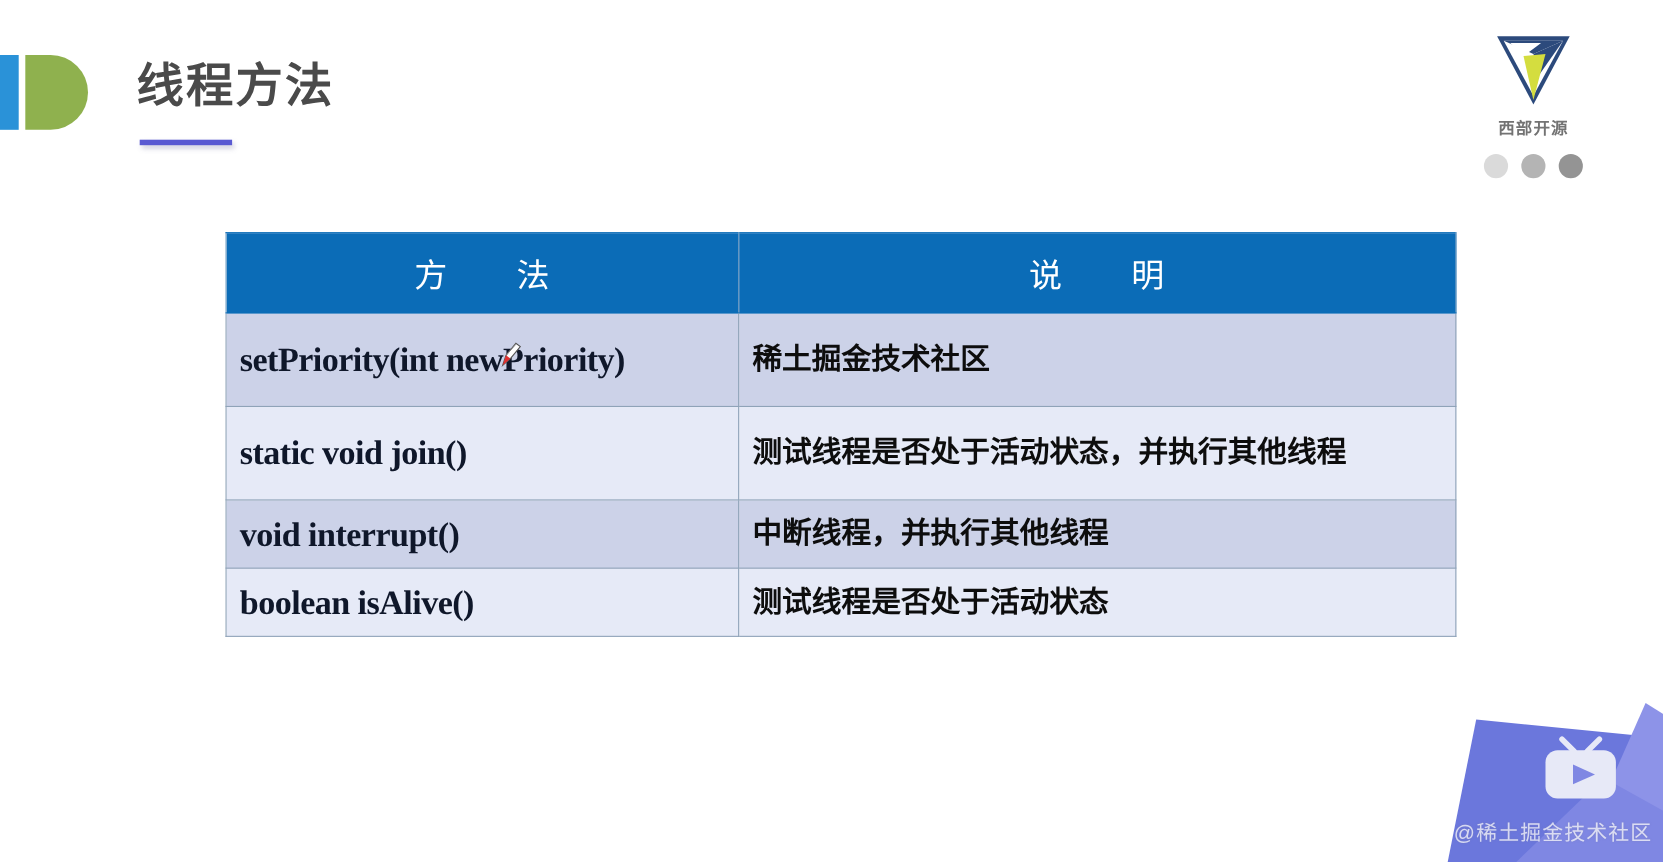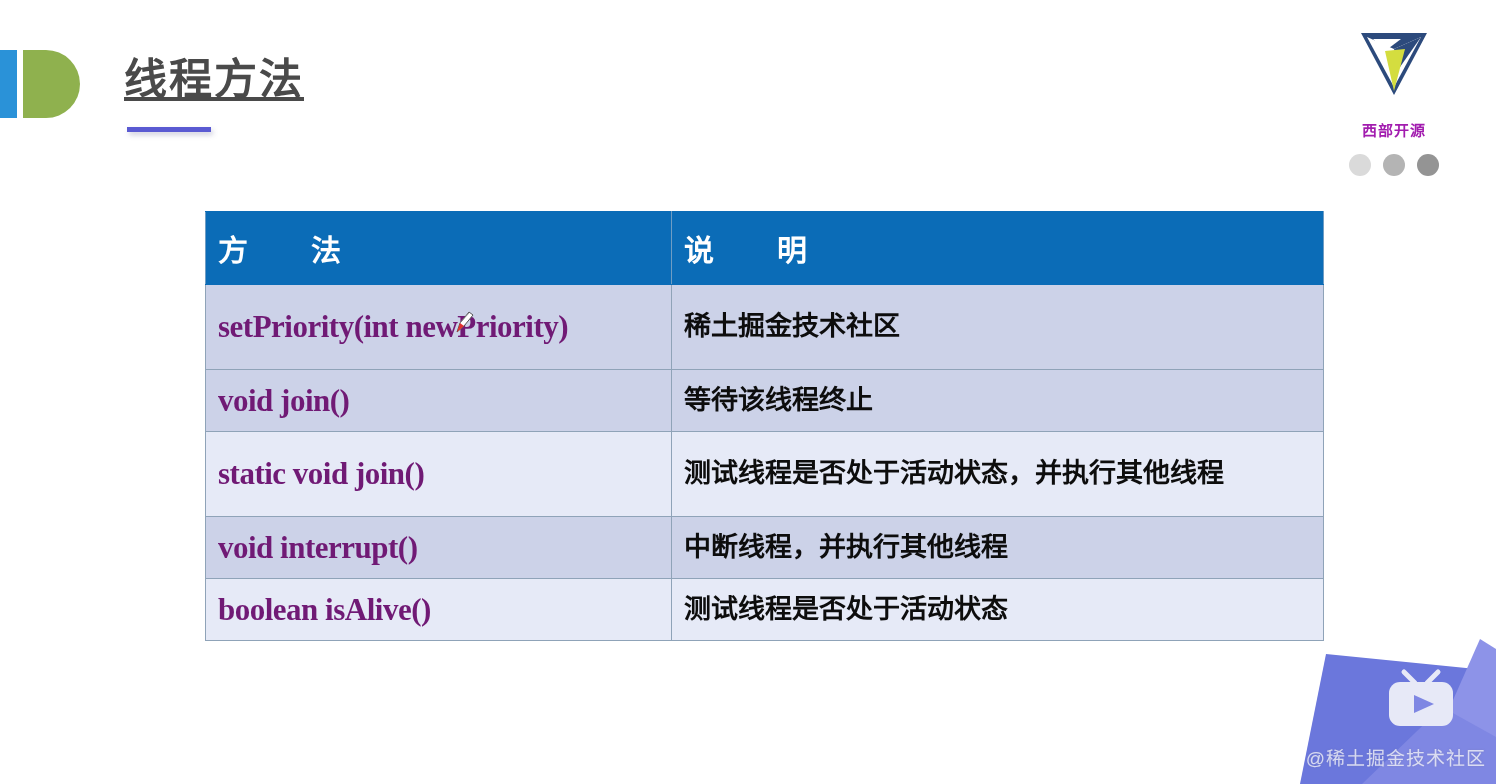--- a/index.html
+++ b/index.html
@@ -45,21 +45,20 @@
   .page-title {
     position: absolute;
     left: 124px;
     top: 56px;
     font-size: 43px;
     font-weight: 700;
     color: #4a4a4a;
     letter-spacing: 2px;
     white-space: nowrap;
     line-height: 1.1;
-    text-decoration: underline;
   }
   .title-underline {
     position: absolute;
     left: 127px;
     top: 127px;
     width: 84px;
     height: 5px;
     background: #5a5ad2;
     box-shadow: 2px 3px 5px rgba(120,120,160,0.35);
   }
@@ -72,24 +71,24 @@
     width: 120px;
     text-align: center;
   }
   .brand-mark {
     width: 78px;
     height: 76px;
     margin: 0 auto;
     display: block;
   }
   .brand-name {
-    margin-top: 18px;
+    margin-top: 4px;
     font-size: 15px;
     font-weight: 700;
-    color: #a21caf;
+    color: #737373;
     letter-spacing: 1px;
   }
   .brand-dots {
     margin-top: 14px;
     display: flex;
     justify-content: center;
     gap: 12px;
   }
   .brand-dots span {
     display: block;
@@ -114,34 +113,34 @@
     border: 1px solid #8fa3b8;
     padding: 0 12px;
     vertical-align: middle;
     text-align: left;
   }
   .method-table thead th {
     background: #0b6cb7;
     color: #ffffff;
     height: 72px;
     font-size: 30px;
-    font-weight: 700;
-    text-align: left;
+    font-weight: 400;
+    text-align: center;
     letter-spacing: 1px;
     border-color: #0b6cb7;
     border-right-color: #6f9dc4;
     border-left-color: #6f9dc4;
   }
   .col-method { width: 466px; }
   .col-desc   { width: 652px; }
 
   .cell-method {
     font-size: 31px;
     font-weight: 700;
-    color: #701a75;
+    color: #0f172a;
     font-family: "Liberation Serif", "DejaVu Serif", serif;
     letter-spacing: -0.5px;
     white-space: nowrap;
     margin-left: 14px;
   }
   .cell-desc {
     font-size: 27px;
     font-weight: 700;
     color: #0d0d0d;
     line-height: 1.18;
@@ -158,21 +157,21 @@
     left: 455px;
     top: 310px;
     width: 20px;
     height: 24px;
     pointer-events: none;
   }
 
   
   .deco-bottom {
     position: absolute;
-    right: 16px;
+    right: 0;
     bottom: 0;
     width: 230px;
     height: 175px;
     overflow: hidden;
     pointer-events: none;
   }
   .wm-tv {
     position: absolute;
     right: 38px;
     bottom: 52px;
@@ -227,24 +226,20 @@
     <tr>
       <th>方　　法</th>
       <th>说　　明</th>
     </tr>
   </thead>
   <tbody id="tbody">
       <tr class="row-dark h-tall">
         <td class="cell-method">setPriority(int newPriority)</td>
         <td class="cell-desc">稀土掘金技术社区</td>
       </tr>
-      <tr class="row-dark h-short">
-        <td class="cell-method">void join()</td>
-        <td class="cell-desc">等待该线程终止</td>
-      </tr>
       <tr class="row-light h-tall">
         <td class="cell-method">static void join()</td>
         <td class="cell-desc">测试线程是否处于活动状态，并执行其他线程</td>
       </tr>
       <tr class="row-dark h-short">
         <td class="cell-method">void interrupt()</td>
         <td class="cell-desc">中断线程，并执行其他线程</td>
       </tr>
       <tr class="row-light h-short">
         <td class="cell-method">boolean isAlive()</td>

